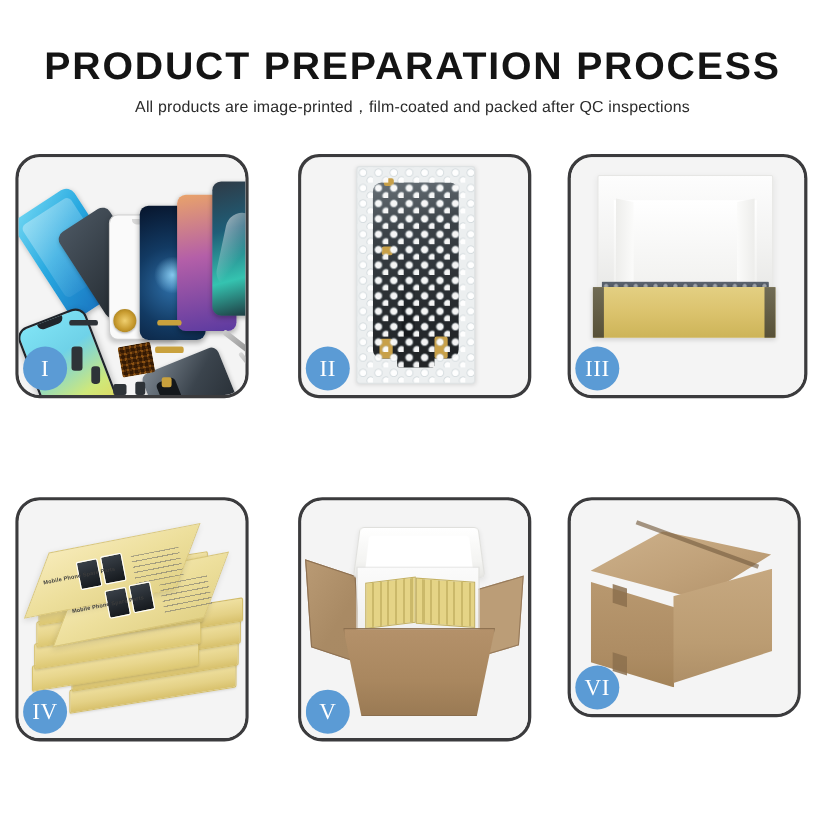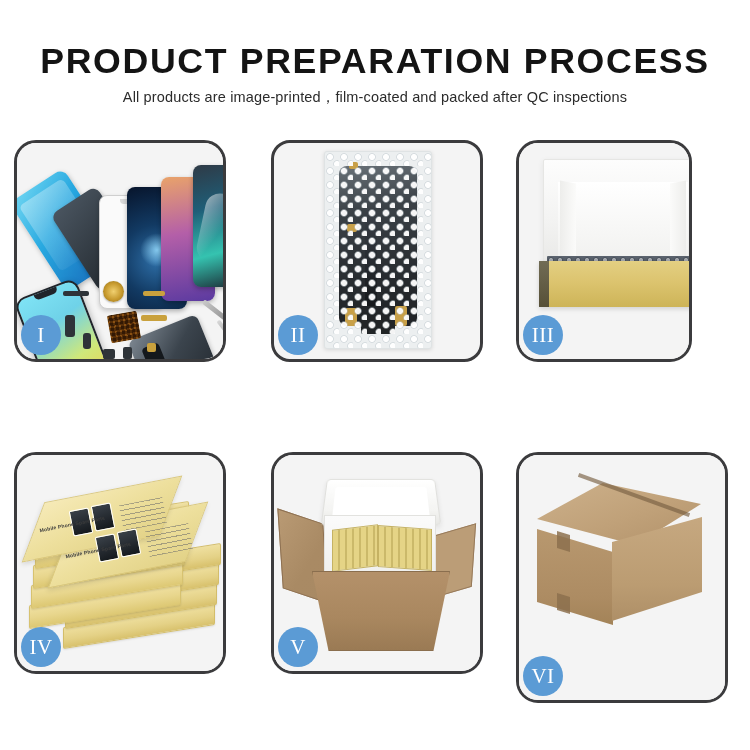--- a/index.html
+++ b/index.html
@@ -419,21 +419,21 @@
           <div class="goldtab" style="left:24px;top:10px;width:9px;height:7px;"></div>
           <div class="goldtab" style="left:22px;top:72px;width:10px;height:8px;"></div>
           <div class="goldtab" style="left:20px;top:156px;width:12px;height:18px;"></div>
           <div class="goldtab" style="left:70px;top:154px;width:12px;height:20px;"></div>
           <div class="bubbles"></div>
         </div>
       </div>
       <div class="badge">II</div>
     </div>
 
-    <div class="card" style="left:516px;top:140px;width:176px;height:222px;">
+    <div class="card" style="left:516px;top:140px;width:218px;height:222px;">
       <div class="inner p3">
         <div class="lid3">
           <div class="lidflapL"></div>
           <div class="lidflapR"></div>
         </div>
         <div class="inner3"></div>
         <div class="tray3"></div>
       </div>
       <div class="badge">III</div>
     </div>
@@ -471,21 +471,21 @@
         <div class="flapR5"></div>
         <div class="foamlid5"></div>
         <div class="foam5"></div>
         <div class="ylot y1"></div>
         <div class="ylot y2"></div>
         <div class="carton5"></div>
       </div>
       <div class="badge">V</div>
     </div>
 
-    <div class="card" style="left:516px;top:452px;width:212px;height:251px;">
+    <div class="card" style="left:516px;top:452px;width:212px;height:200px;">
       <div class="inner p6">
         <div class="box6top"></div>
         <div class="box6front"></div>
         <div class="box6side"></div>
         <div class="seam6"></div>
         <div class="tape6 t1"></div>
         <div class="tape6 t2"></div>
       </div>
       <div class="badge">VI</div>
     </div>

